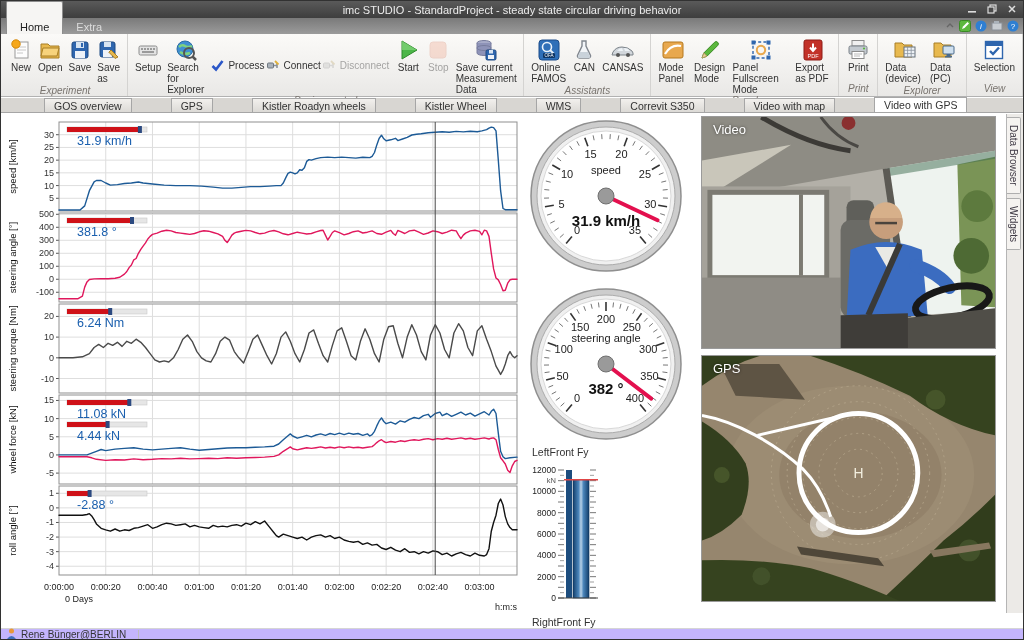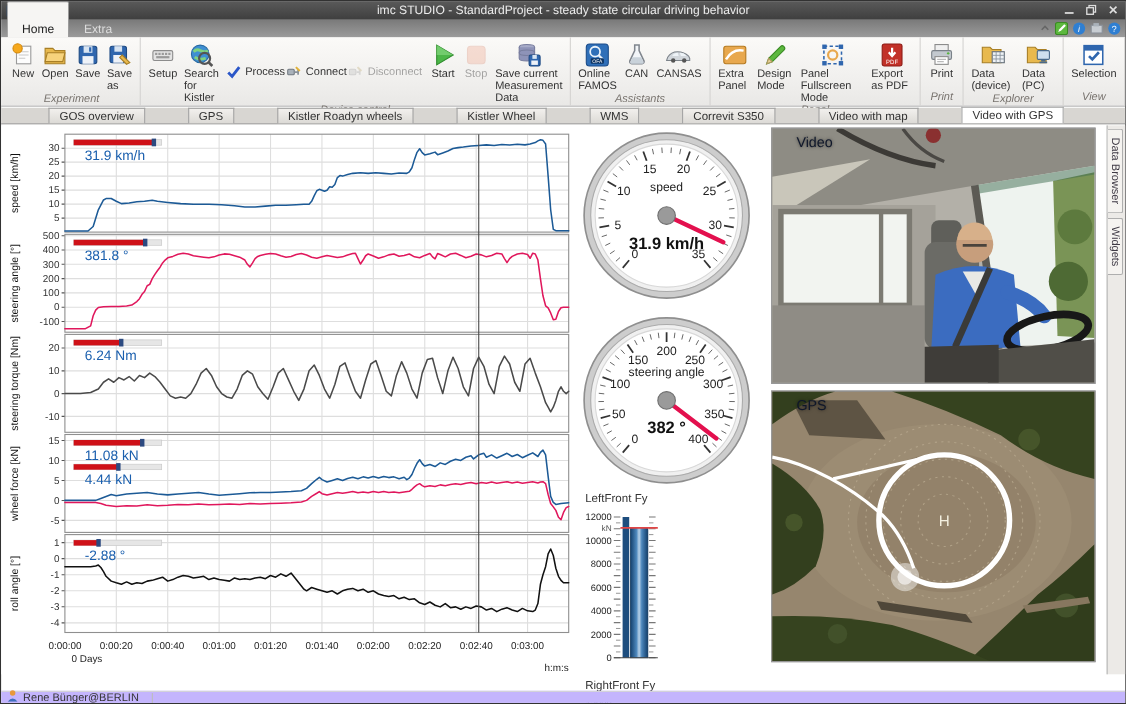--- a/index.html
+++ b/index.html
@@ -48,21 +48,21 @@
   .charts{position:absolute;left:2px;top:2px;}
   .midcol{position:absolute;left:527px;top:0;width:168px;}
   .gaugebox{position:absolute;left:0;}
   #gaugeSpeed{top:4px;}
   #gaugeSteer{top:172px;}
   .barsrow{position:absolute;left:0;top:332px;display:flex;gap:4px;flex-direction:column;}
   .rightcol{position:absolute;left:700px;top:2px;width:295px;}
   .vidpanel,.gpspanel{position:relative;width:295px;border:1px solid #9a9a9a;background:#888;}
   .vidpanel{height:233px;}
   .gpspanel{height:247px;margin-top:6px;}
-  .plabel{position:absolute;left:22px;top:5px;color:#0f172a;font-size:13px;text-shadow:0 0 3px rgba(0,0,0,.6);}
+  .plabel{position:absolute;left:11px;top:5px;color:#ffffff;font-size:13px;text-shadow:0 0 3px rgba(0,0,0,.6);}
   .sidetabs{position:absolute;right:0;top:0;width:17px;height:499px;background:#eceae7;border-left:1px solid #b5b5b5;padding-top:3px;}
   .vtab{writing-mode:vertical-rl;font-size:10px;color:#3f3a45;background:#f5f3f0;
         border:1px solid #aeaeae;border-left:none;padding:7px 1px;margin-bottom:4px;border-radius:0 2px 2px 0;}
   
   .logrow{position:absolute;left:0;top:612px;right:0;height:15px;background:#e7e5e2;border-top:1px solid #bdbdbd;
           display:flex;align-items:flex-end;padding-left:4px;}
   .logtab{display:flex;align-items:center;gap:4px;font-size:10.5px;color:#333;background:#f7f6f4;
           border:1px solid #aeaeae;border-bottom:none;padding:0 9px 1px 4px;}
   .statusbar{position:absolute;left:0;top:627px;right:0;height:11px;background:#c4b5fd;border-top:1px solid #d5d5d5;
              display:flex;align-items:center;gap:4px;padding-left:5px;font-size:10px;color:#333;}
@@ -223,21 +223,21 @@
             </div>
             <div class="rbtn">
               <span class="ric">
                 <svg width="22" height="22">
                   <circle cx="10" cy="10" r="8" fill="#3f8fd2" stroke="#2a6ba3"></circle>
                   <path d="M4 8 q3 -3 6 -1 q4 2 7 0 M5 13 q4 3 10 1" stroke="#7fd27f" stroke-width="2.5" fill="none"></path>
                   <circle cx="14" cy="14" r="5" fill="none" stroke="#555" stroke-width="2"></circle>
                   <line x1="17.5" y1="17.5" x2="21" y2="21" stroke="#555" stroke-width="2.5"></line>
                 </svg>
               </span>
-              <span class="rlab">Search for Kistler</span>
+              <span class="rlab">Search for Explorer</span>
             </div>
             <div class="rstack">
               <div class="sbtn">
                 <span class="sic">
                   <svg width="13" height="13">
                     <path d="M1.5 7 l3.5 3.5 L11.5 2" stroke="#2b57c8" stroke-width="2.6" fill="none"></path>
                   </svg>
                 </span>
                 <span>Process</span>
               </div>
@@ -334,21 +334,21 @@
         </div>
         <div class="rgroup">
           <div class="grow">
             <div class="rbtn">
               <span class="ric">
                 <svg width="24" height="24">
                   <rect x="2" y="4" width="20" height="16" rx="2" fill="#e8a84e" stroke="#b5791f"></rect>
                   <path d="M4 16 q6 -10 16 -8" stroke="#fff" stroke-width="2.2" fill="none"></path>
                 </svg>
               </span>
-              <span class="rlab">Extra Panel</span>
+              <span class="rlab">Mode Panel</span>
             </div>
             <div class="rbtn">
               <span class="ric">
                 <svg width="24" height="24">
                   <path d="M4 20 l1.8 -5 L16.5 4.3 a2.2 2.2 0 0 1 3.2 3.2 L9 18.2 Z" fill="#5cb83e" stroke="#3a8a24"></path>
                   <path d="M4 20 l1.8 -5 3.2 3.2 z" fill="#e8d29a" stroke="#b09a60"></path>
                 </svg>
               </span>
               <span class="rlab">Design Mode</span>
             </div>

